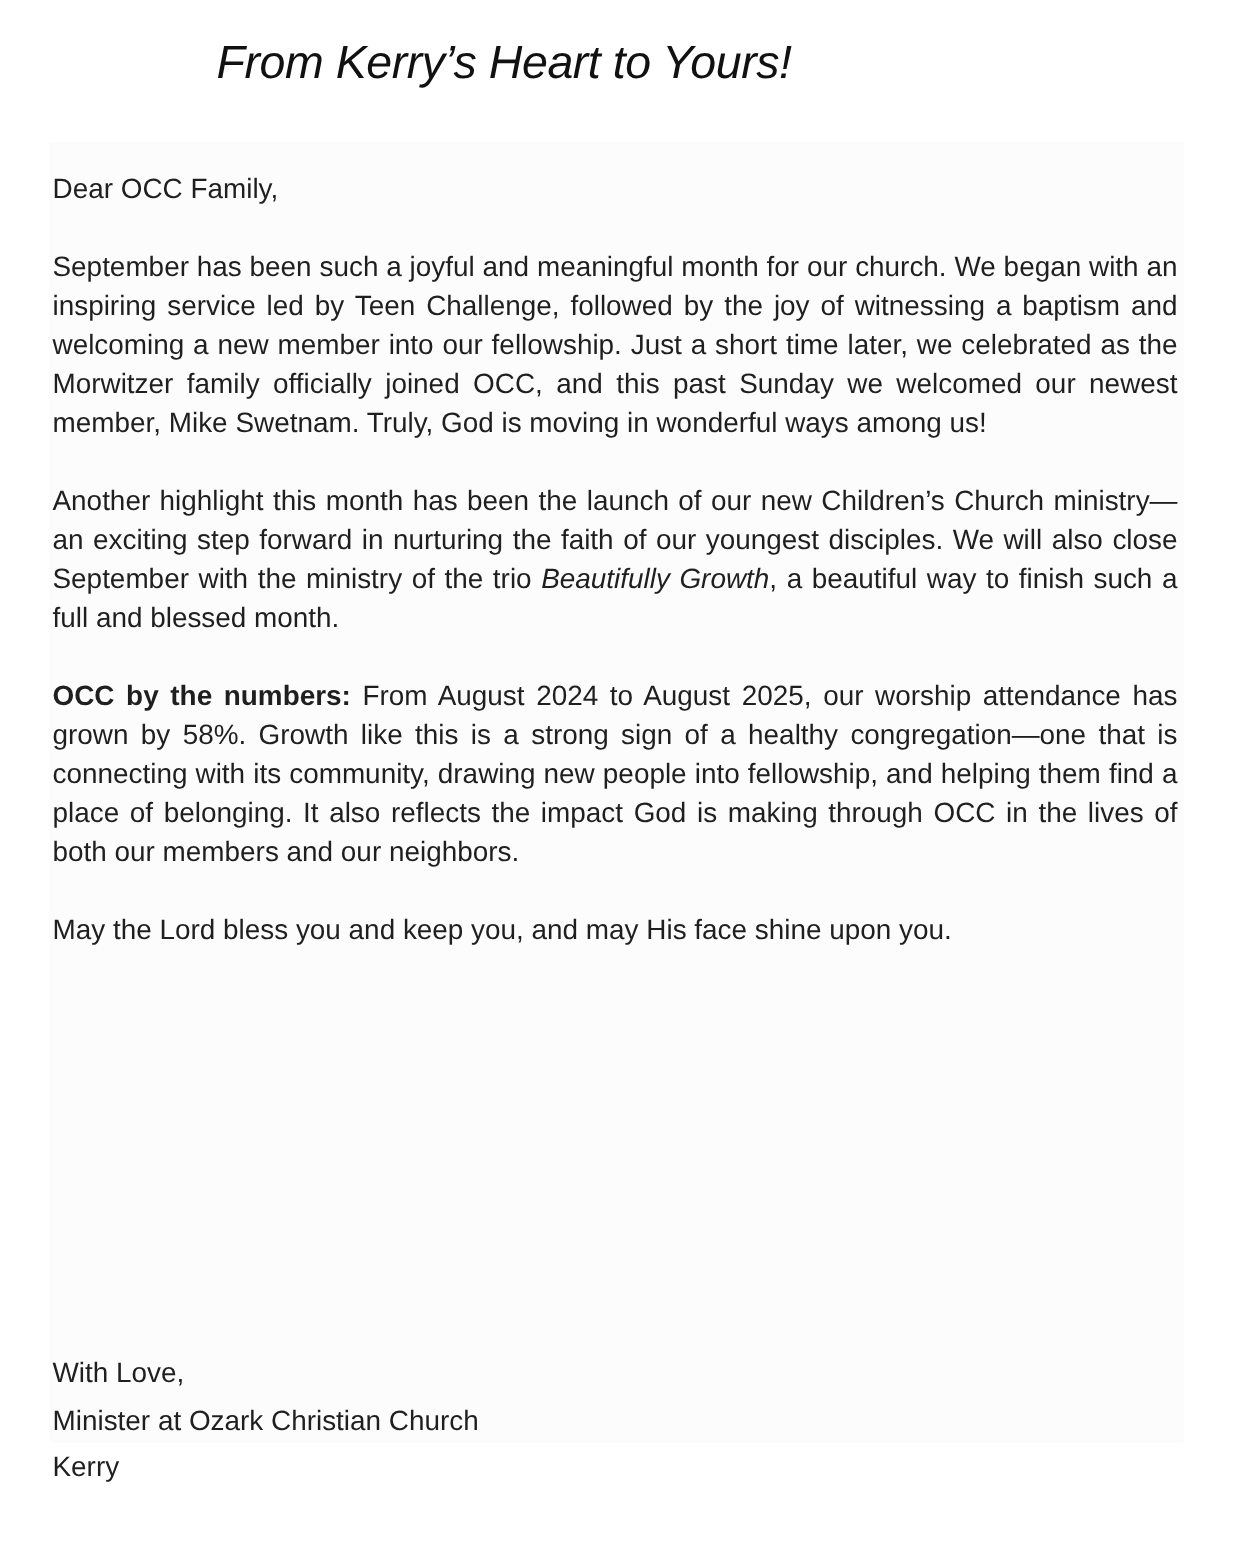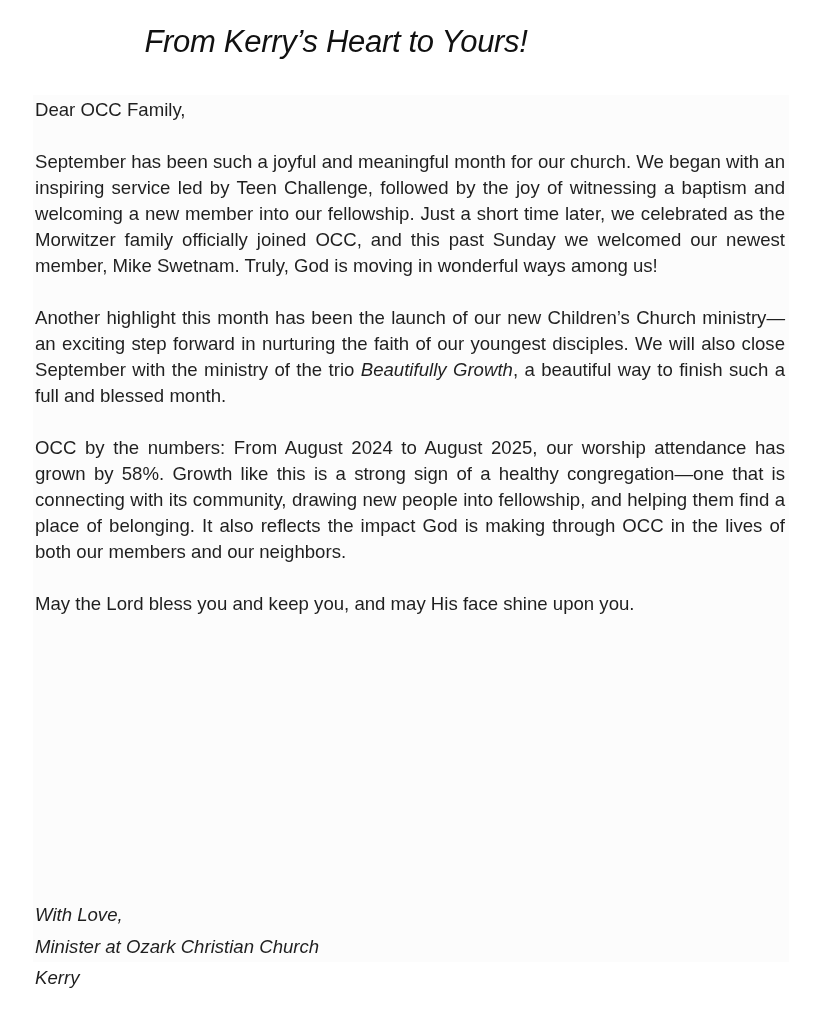--- a/index.html
+++ b/index.html
@@ -2,26 +2,26 @@
 <html><head>
 <meta charset="utf-8">
 <style>
   html, body { margin: 0; padding: 0; background: #ffffff; }
   body { width: 828px; height: 1036px; position: relative; overflow: hidden;
          font-family: "Liberation Sans", "DejaVu Sans", sans-serif; color: #1f1f1f; }
   .title { position: absolute; top: 24px; left: 0; width: 672px; text-align: center;
            font-style: italic; font-size: 31px; letter-spacing: -0.3px; color: #111; }
   .letter-bg { position: absolute; left: 33px; top: 95px; width: 756px; height: 867px; background: #fcfcfc; }
   .body { position: absolute; left: 35px; top: 97px; width: 750px; font-size: 18.6px; line-height: 26px; }
-  .body p { margin: 0 0 26px 0; text-align: justify; }
+  .body p { margin: 16px 0 26px 0; text-align: justify; }
   .body p.left { text-align: left; }
   .greeting { margin-bottom: 26px !important; }
-  .sign { position: absolute; left: 35px; top: 899px; font-size: 18.6px; line-height: 31.5px; font-style: italic; }
+  .sign { position: absolute; left: 35px; top: 899px; font-size: 18.6px; line-height: 31.5px; }
   .sign div { white-space: nowrap; }
-  b { font-weight: normal; }
+  b { font-weight: bold; }
   i { font-style: italic; }
 </style>
 </head>
 <body>
 
 <div class="title">From Kerry’s Heart to Yours!</div>
 
 <div class="letter-bg"></div>
 
 <div class="body">

